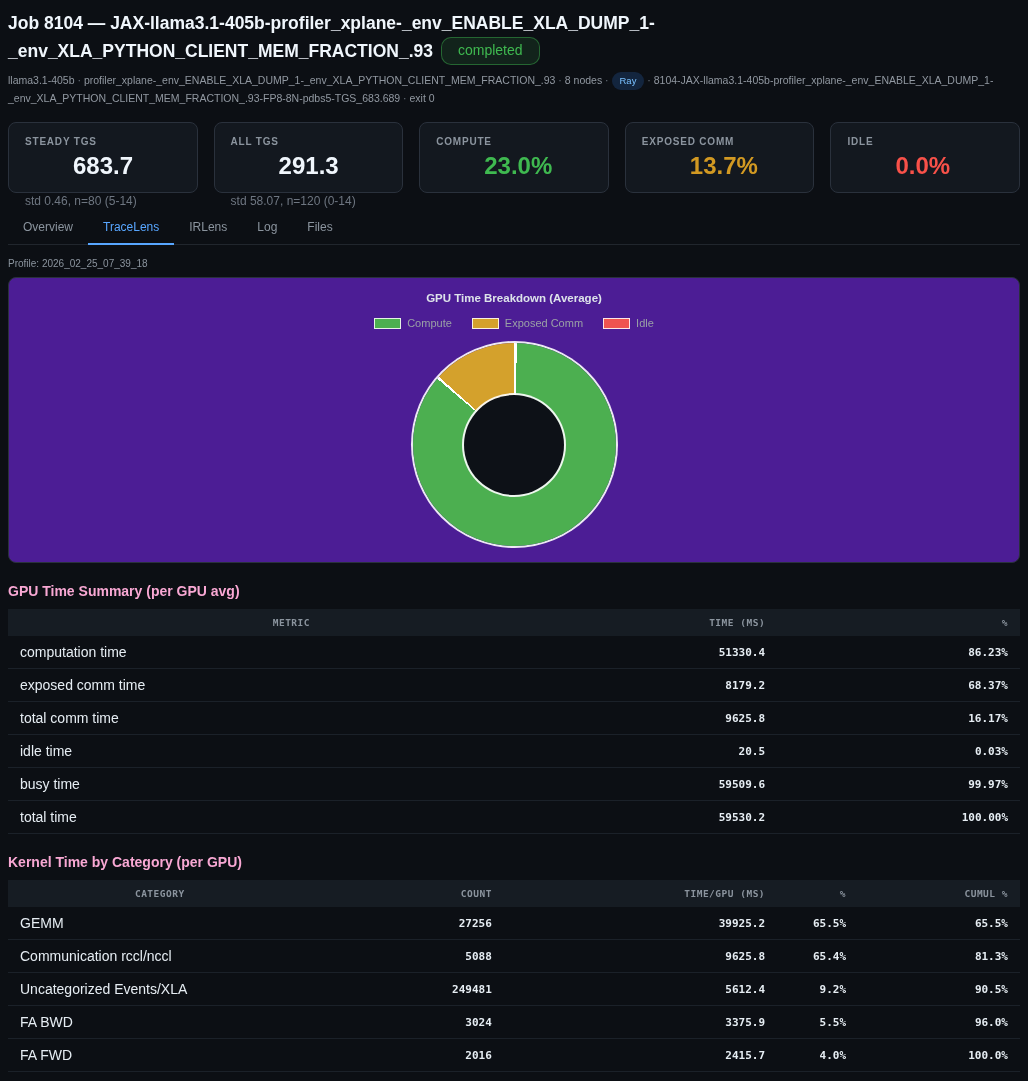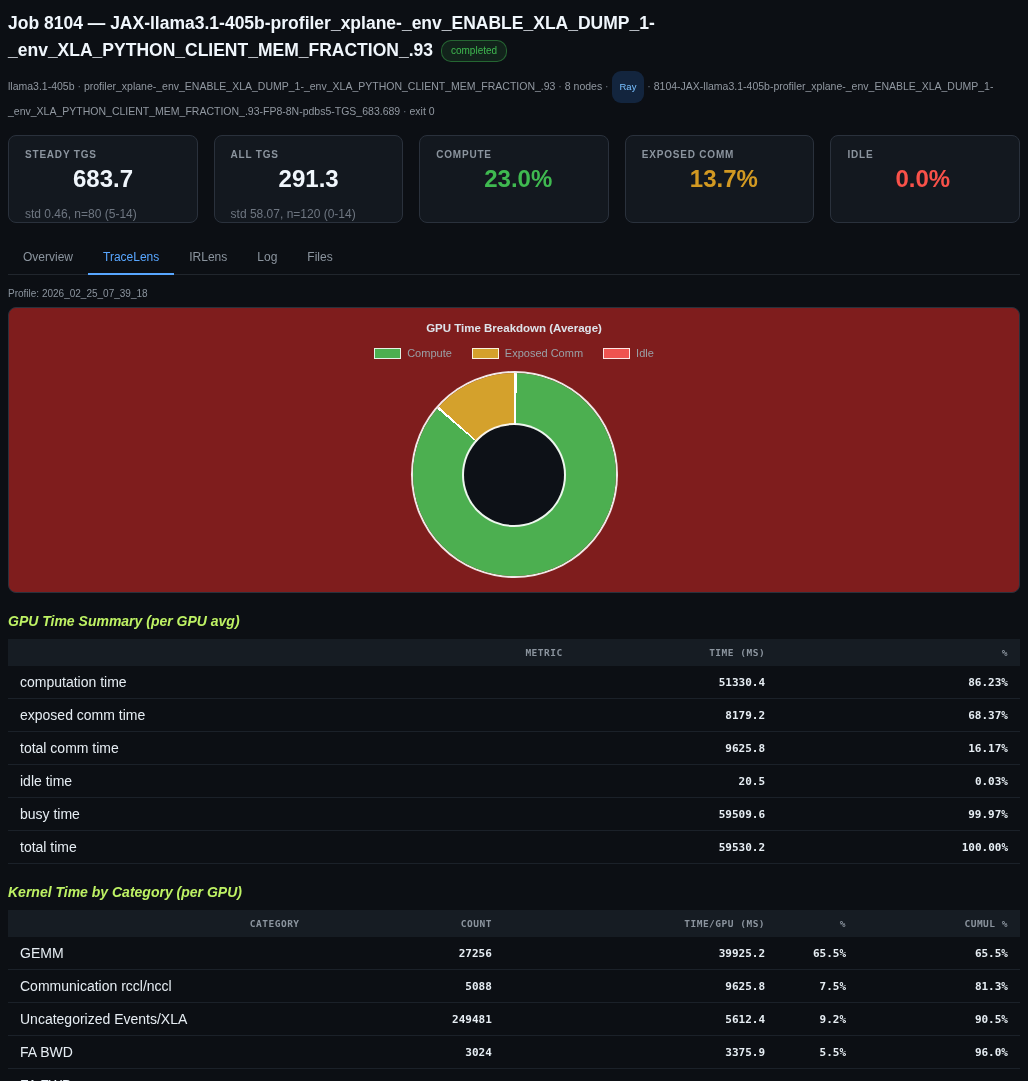--- a/index.html
+++ b/index.html
@@ -11,82 +11,82 @@
   }
   .page { padding:10px 8px 0 8px; }
 
   
   h1.page-title {
     font-size:17.5px; font-weight:700; line-height:1.55;
     max-width:730px; color:#f0f6fc; word-break:break-word;
   }
   .badge-completed {
     display:inline-block; margin-left:8px; vertical-align:2px;
-    font-size:10px; font-weight:400; padding:2px 9px; border-radius:10px;
+    font-size:14px; font-weight:400; padding:2px 16px; border-radius:10px;
     color:#3fb950; background:rgba(63,185,80,0.12);
     border:1px solid rgba(63,185,80,0.45);
   }
   .meta {
     margin-top:7px; font-size:10.5px; line-height:1.7; color:#9198a1;
     word-break:break-word;
   }
   .ray-badge {
-    display:inline-block; padding:8px 8px; border-radius:9px;
+    display:inline-block; padding:1px 8px; border-radius:9px;
     background:rgba(56,139,253,0.18); color:#79c0ff; font-size:9.5px;
   }
   .sep { color:#6e7681; }
 
   
   .stats { display:flex; gap:16px; margin-top:14px; }
   .stat-card {
-    flex:1; height:88px; background:#13181f;
+    flex:1; height:71px; background:#13181f;
     border:1px solid #2a313c; border-radius:8px; padding:13px 16px;
   }
   .stat-label { font-size:10px; letter-spacing:0.8px; color:#8b949e; font-weight:600; }
   .stat-value { font-size:24px; font-weight:700; margin-top:5px;margin-left:48px; }
   .stat-sub { font-size:12px; color:#6e7681; margin-top:14px; }
 
   
   .tabs { display:flex; margin-top:18px; border-bottom:1px solid #21262d; }
   .tab { padding:9px 15px; font-size:12px; color:#8b949e; cursor:pointer; }
   .tab.active { color:#58a6ff; border-bottom:2px solid #58a6ff; margin-bottom:-1px; }
 
   .profile-label { margin:13px 0 8px 0; font-size:10px; color:#8b949e; }
 
   
   .chart-panel {
-    border:1px solid #2a313c; border-radius:8px; background:#7f1d1d;
+    border:1px solid #2a313c; border-radius:8px; background:#4c1d95;
     height:286px; padding:14px 12px 12px 12px;
   }
   .chart-title { text-align:center; font-size:11.5px; font-weight:700; color:#dde3ea; }
   .legend { display:flex; justify-content:center; gap:20px; margin-top:13px; }
   .legend-item { display:flex; align-items:center; gap:6px; cursor:pointer; }
   .legend-swatch { width:27px; height:11px; border:1px solid rgba(255,255,255,0.85); }
   .legend-label { font-size:11px; color:#9aa0a6; }
   .donut-wrap { display:flex; justify-content:center; margin-top:14px; }
   .donut {
     width:203px; height:203px; border-radius:50%; position:relative;
     box-shadow:0 0 0 2px rgba(255,255,255,0.9);
   }
   .donut-hole {
     position:absolute; left:50%; top:50%; transform:translate(-50%,-50%);
     width:100px; height:100px; border-radius:50%; background:#0d1117;
     box-shadow:0 0 0 2px rgba(255,255,255,0.9);
   }
 
   
-  h2.section-title { font-size:14px; font-weight:700; margin:20px 0 10px 0; color:#bef264;font-style:italic; }
+  h2.section-title { font-size:14px; font-weight:700; margin:20px 0 10px 0; color:#f9a8d4; }
   table { width:100%; border-collapse:collapse; }
   thead th {
     background:#161c23; color:#8b949e;
     font-family:"DejaVu Sans Mono", monospace; font-size:9.5px; font-weight:700;
     letter-spacing:0.5px; text-transform:uppercase;
     padding:8px 12px; text-align:right;
   }
-  thead th:first-child { text-align:right;margin-left:30px; }
+  thead th:first-child { text-align:center;margin-left:30px; }
   tbody td {
     padding:8px 12px; border-bottom:1px solid #1b2129;
     font-family:"DejaVu Sans Mono", monospace; font-weight:700;
     font-size:11px; text-align:right; color:#e6edf3;
   }
   tbody td:first-child {
     text-align:left; font-family:"Liberation Sans", sans-serif;
     font-weight:400; font-size:14px;
   }
 </style>
@@ -228,21 +228,21 @@
           <td>GEMM</td>
           <td>27256</td>
           <td>39925.2</td>
           <td>65.5%</td>
           <td>65.5%</td>
         </tr>
         <tr>
           <td>Communication rccl/nccl</td>
           <td>5088</td>
           <td>9625.8</td>
-          <td>7.5%</td>
+          <td>65.4%</td>
           <td>81.3%</td>
         </tr>
         <tr>
           <td>Uncategorized Events/XLA</td>
           <td>249481</td>
           <td>5612.4</td>
           <td>9.2%</td>
           <td>90.5%</td>
         </tr>
         <tr>

